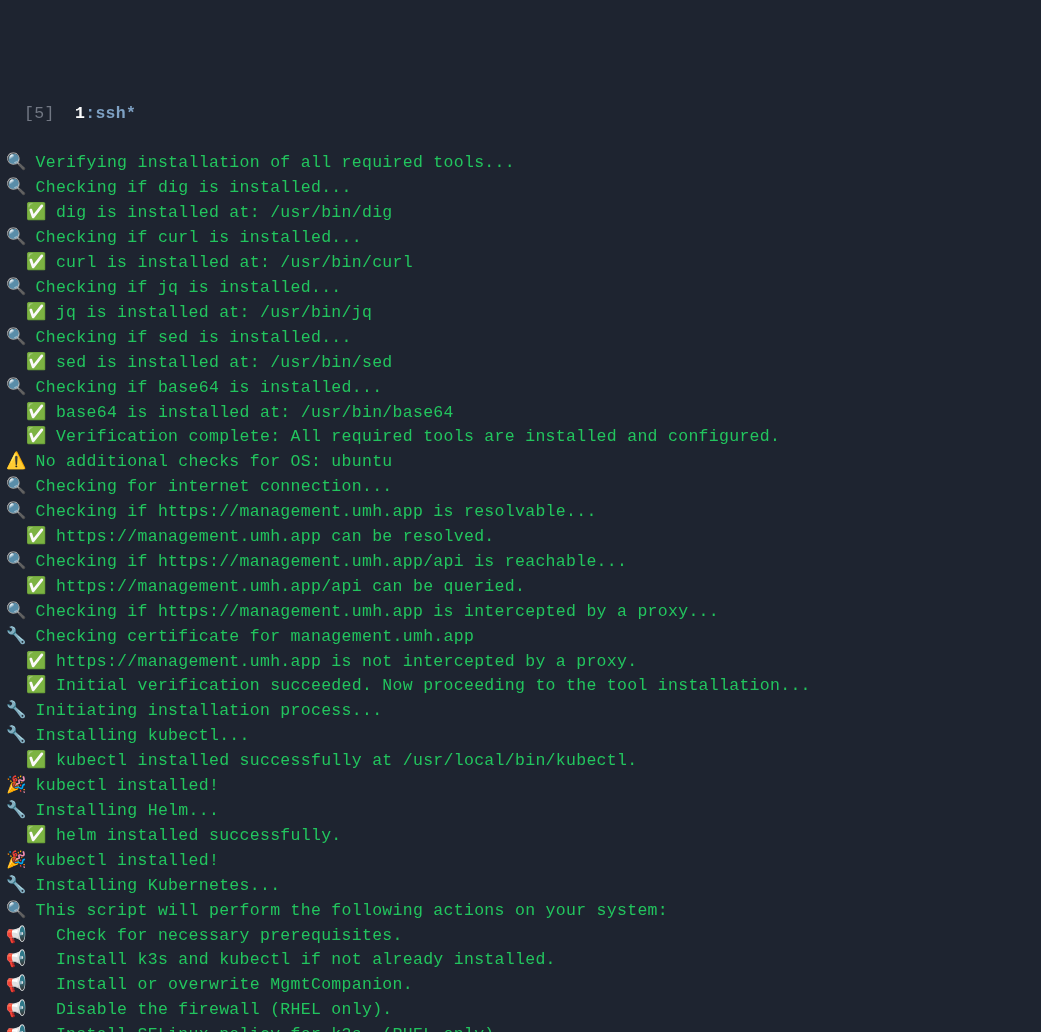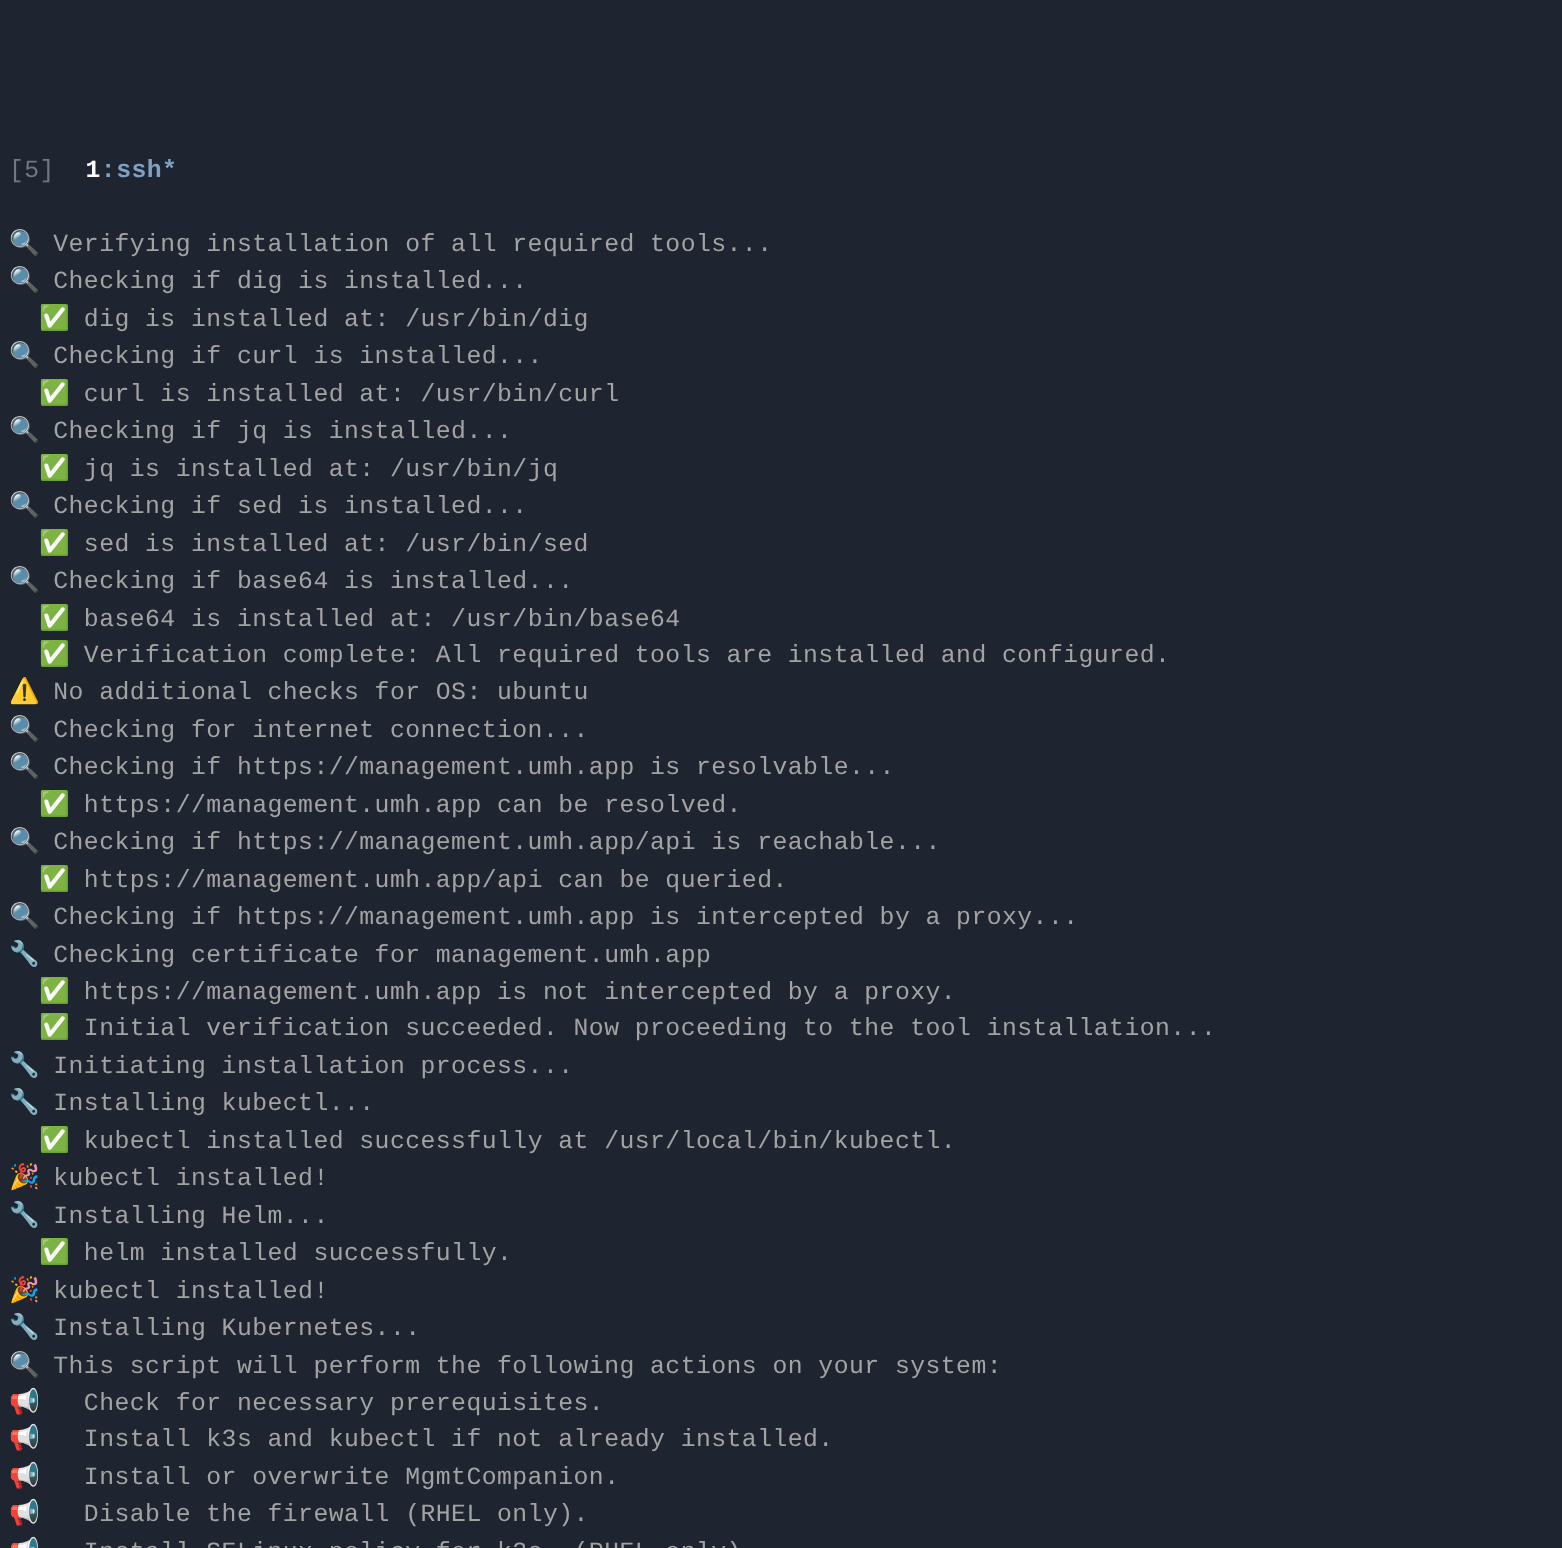--- a/index.html
+++ b/index.html
@@ -15,39 +15,39 @@
       line-height: 1.51;
       padding: 2px 0 0 0;
       width: 1041px;
       height: 1032px;
       overflow: hidden;
       white-space: pre;
       letter-spacing: 0.3px;
     }
     .status-bar {
       color: #717783;
-      padding-left: 6px;
+      padding-left: 24px;
     }
     .status-num {
       color: #fdfdfd;
       font-weight: bold;
     }
     .status-ssh {
       color: #7ea1c4;
       font-weight: bold;
     }
     .line {
       padding-left: 6px;
     }
     .emoji {
       display: inline-block;
       width: 1.95ch;
     }
     .text {
-      color: #a3a3a3;
+      color: #22c55e;
     }
   </style>
 </head>
 <body>
 
 
 
 <div class="status-bar"><span>[</span><span>5</span><span>]</span>  <span class="status-num">1</span><span class="status-ssh">:ssh*</span></div>
 <div id="terminal-output"><div class="line"><span class="emoji">🔍</span><span class="text"> Verifying installation of all required tools...</span></div><div class="line"><span class="emoji">🔍</span><span class="text"> Checking if dig is installed...</span></div><div class="line">  <span class="emoji">✅</span><span class="text"> dig is installed at: /usr/bin/dig</span></div><div class="line"><span class="emoji">🔍</span><span class="text"> Checking if curl is installed...</span></div><div class="line">  <span class="emoji">✅</span><span class="text"> curl is installed at: /usr/bin/curl</span></div><div class="line"><span class="emoji">🔍</span><span class="text"> Checking if jq is installed...</span></div><div class="line">  <span class="emoji">✅</span><span class="text"> jq is installed at: /usr/bin/jq</span></div><div class="line"><span class="emoji">🔍</span><span class="text"> Checking if sed is installed...</span></div><div class="line">  <span class="emoji">✅</span><span class="text"> sed is installed at: /usr/bin/sed</span></div><div class="line"><span class="emoji">🔍</span><span class="text"> Checking if base64 is installed...</span></div><div class="line">  <span class="emoji">✅</span><span class="text"> base64 is installed at: /usr/bin/base64</span></div><div class="line">  <span class="emoji">✅</span><span class="text"> Verification complete: All required tools are installed and configured.</span></div><div class="line"><span class="emoji">⚠️</span><span class="text"> No additional checks for OS: ubuntu</span></div><div class="line"><span class="emoji">🔍</span><span class="text"> Checking for internet connection...</span></div><div class="line"><span class="emoji">🔍</span><span class="text"> Checking if https://management.umh.app is resolvable...</span></div><div class="line">  <span class="emoji">✅</span><span class="text"> https://management.umh.app can be resolved.</span></div><div class="line"><span class="emoji">🔍</span><span class="text"> Checking if https://management.umh.app/api is reachable...</span></div><div class="line">  <span class="emoji">✅</span><span class="text"> https://management.umh.app/api can be queried.</span></div><div class="line"><span class="emoji">🔍</span><span class="text"> Checking if https://management.umh.app is intercepted by a proxy...</span></div><div class="line"><span class="emoji">🔧</span><span class="text"> Checking certificate for management.umh.app</span></div><div class="line">  <span class="emoji">✅</span><span class="text"> https://management.umh.app is not intercepted by a proxy.</span></div><div class="line">  <span class="emoji">✅</span><span class="text"> Initial verification succeeded. Now proceeding to the tool installation...</span></div><div class="line"><span class="emoji">🔧</span><span class="text"> Initiating installation process...</span></div><div class="line"><span class="emoji">🔧</span><span class="text"> Installing kubectl...</span></div><div class="line">  <span class="emoji">✅</span><span class="text"> kubectl installed successfully at /usr/local/bin/kubectl.</span></div><div class="line"><span class="emoji">🎉</span><span class="text"> kubectl installed!</span></div><div class="line"><span class="emoji">🔧</span><span class="text"> Installing Helm...</span></div><div class="line">  <span class="emoji">✅</span><span class="text"> helm installed successfully.</span></div><div class="line"><span class="emoji">🎉</span><span class="text"> kubectl installed!</span></div><div class="line"><span class="emoji">🔧</span><span class="text"> Installing Kubernetes...</span></div><div class="line"><span class="emoji">🔍</span><span class="text"> This script will perform the following actions on your system:</span></div><div class="line"><span class="emoji">📢</span><span class="text">   Check for necessary prerequisites.</span></div><div class="line"><span class="emoji">📢</span><span class="text">   Install k3s and kubectl if not already installed.</span></div><div class="line"><span class="emoji">📢</span><span class="text">   Install or overwrite MgmtCompanion.</span></div><div class="line"><span class="emoji">📢</span><span class="text">   Disable the firewall (RHEL only).</span></div><div class="line"><span class="emoji">📢</span><span class="text">   Install SELinux policy for k3s. (RHEL only)</span></div></div>
 

